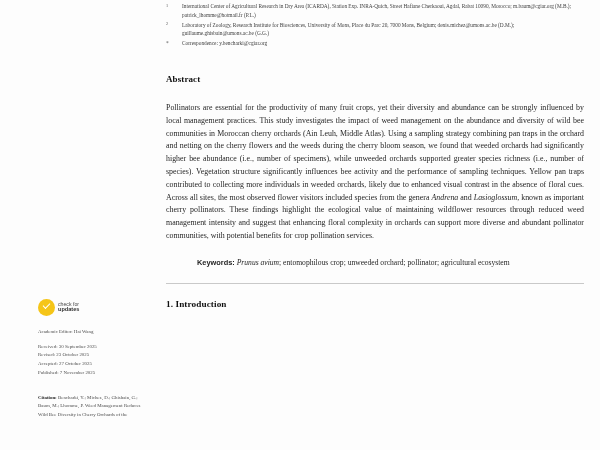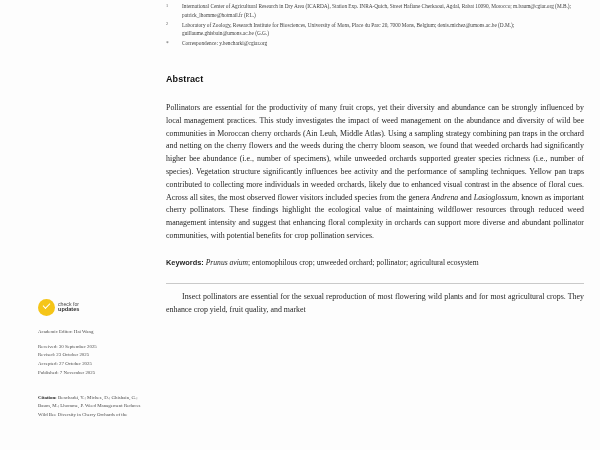--- a/index.html
+++ b/index.html
@@ -113,21 +113,21 @@
   .aff-marker {
     flex: 0 0 16px;
     font-size: 4.2px;
     padding-top: 0.5px;
     color: #4d4d4d;
   }
   .aff-marker.star { font-size: 5.4px; padding-top: 0; }
   .aff-body { flex: 1 1 auto; }
 
   .section-title {
-    font-family: Liberation Sans, sans-serif;
+    font-family: Liberation Serif, serif;
     font-weight: bold;
     font-size: 9px;
     color: #111;
     letter-spacing: 0.1px;
   }
   #abstract-heading { margin-top: 26px; }
 
   .abstract-body {
     margin-top: 18px;
     font-size: 7.9px;
@@ -137,20 +137,21 @@
     hyphens: auto;
   }
   .abstract-body i { font-style: italic; }
 
   .keywords {
     margin-top: 14px;
     font-size: 7.6px;
     line-height: 1.6;
     text-align: left;
     color: #1f1f1f;
+    margin-left: 31px;
   }
   .keywords b { font-family: "Liberation Sans", sans-serif; font-size: 7.4px; }
   .keywords i { font-style: italic; }
 
   .divider {
     margin-top: 14px;
     height: 0;
     border-top: 1px solid #c9c9c9;
     width: 100%;
   }
@@ -221,19 +222,17 @@
       <span>Pollinators are essential for the productivity of many fruit crops, yet their diversity and abundance can be strongly influenced by local management practices. This study investigates the impact of weed management on the abundance and diversity of wild bee communities in Moroccan cherry orchards (Ain Leuh, Middle Atlas). Using a sampling strategy combining pan traps in the orchard and netting on the cherry flowers and the weeds during the cherry bloom season, we found that weeded orchards had significantly higher bee abundance (i.e., number of specimens), while unweeded orchards supported greater species richness (i.e., number of species). Vegetation structure significantly influences bee activity and the performance of sampling techniques. Yellow pan traps contributed to collecting more individuals in weeded orchards, likely due to enhanced visual contrast in the absence of floral cues. Across all sites, the most observed flower visitors included species from the genera </span><i>Andrena</i><span> and </span><i>Lasioglossum</i><span>, known as important cherry pollinators. These findings highlight the ecological value of maintaining wildflower resources through reduced weed management intensity and suggest that enhancing floral complexity in orchards can support more diverse and abundant pollinator communities, with potential benefits for crop pollination services.</span>
     </div>
 
     <div class="keywords">
       <b>Keywords:</b>
       <i>Prunus avium</i><span>; entomophilous crop; unweeded orchard; pollinator; agricultural ecosystem</span>
     </div>
 
     <div class="divider"></div>
 
-
-    <div class="intro-body">
-      <span class="indent">Insect pollinators are essential for the sexual reproduction of most flowering wild plants and for most agricultural crops. They enhance crop yield, fruit quality, and market</span>
-    </div>
+    <div class="section-title" id="intro-heading">1. Introduction</div>
+
 
   </div>
 </div>
 
 </body></html>

